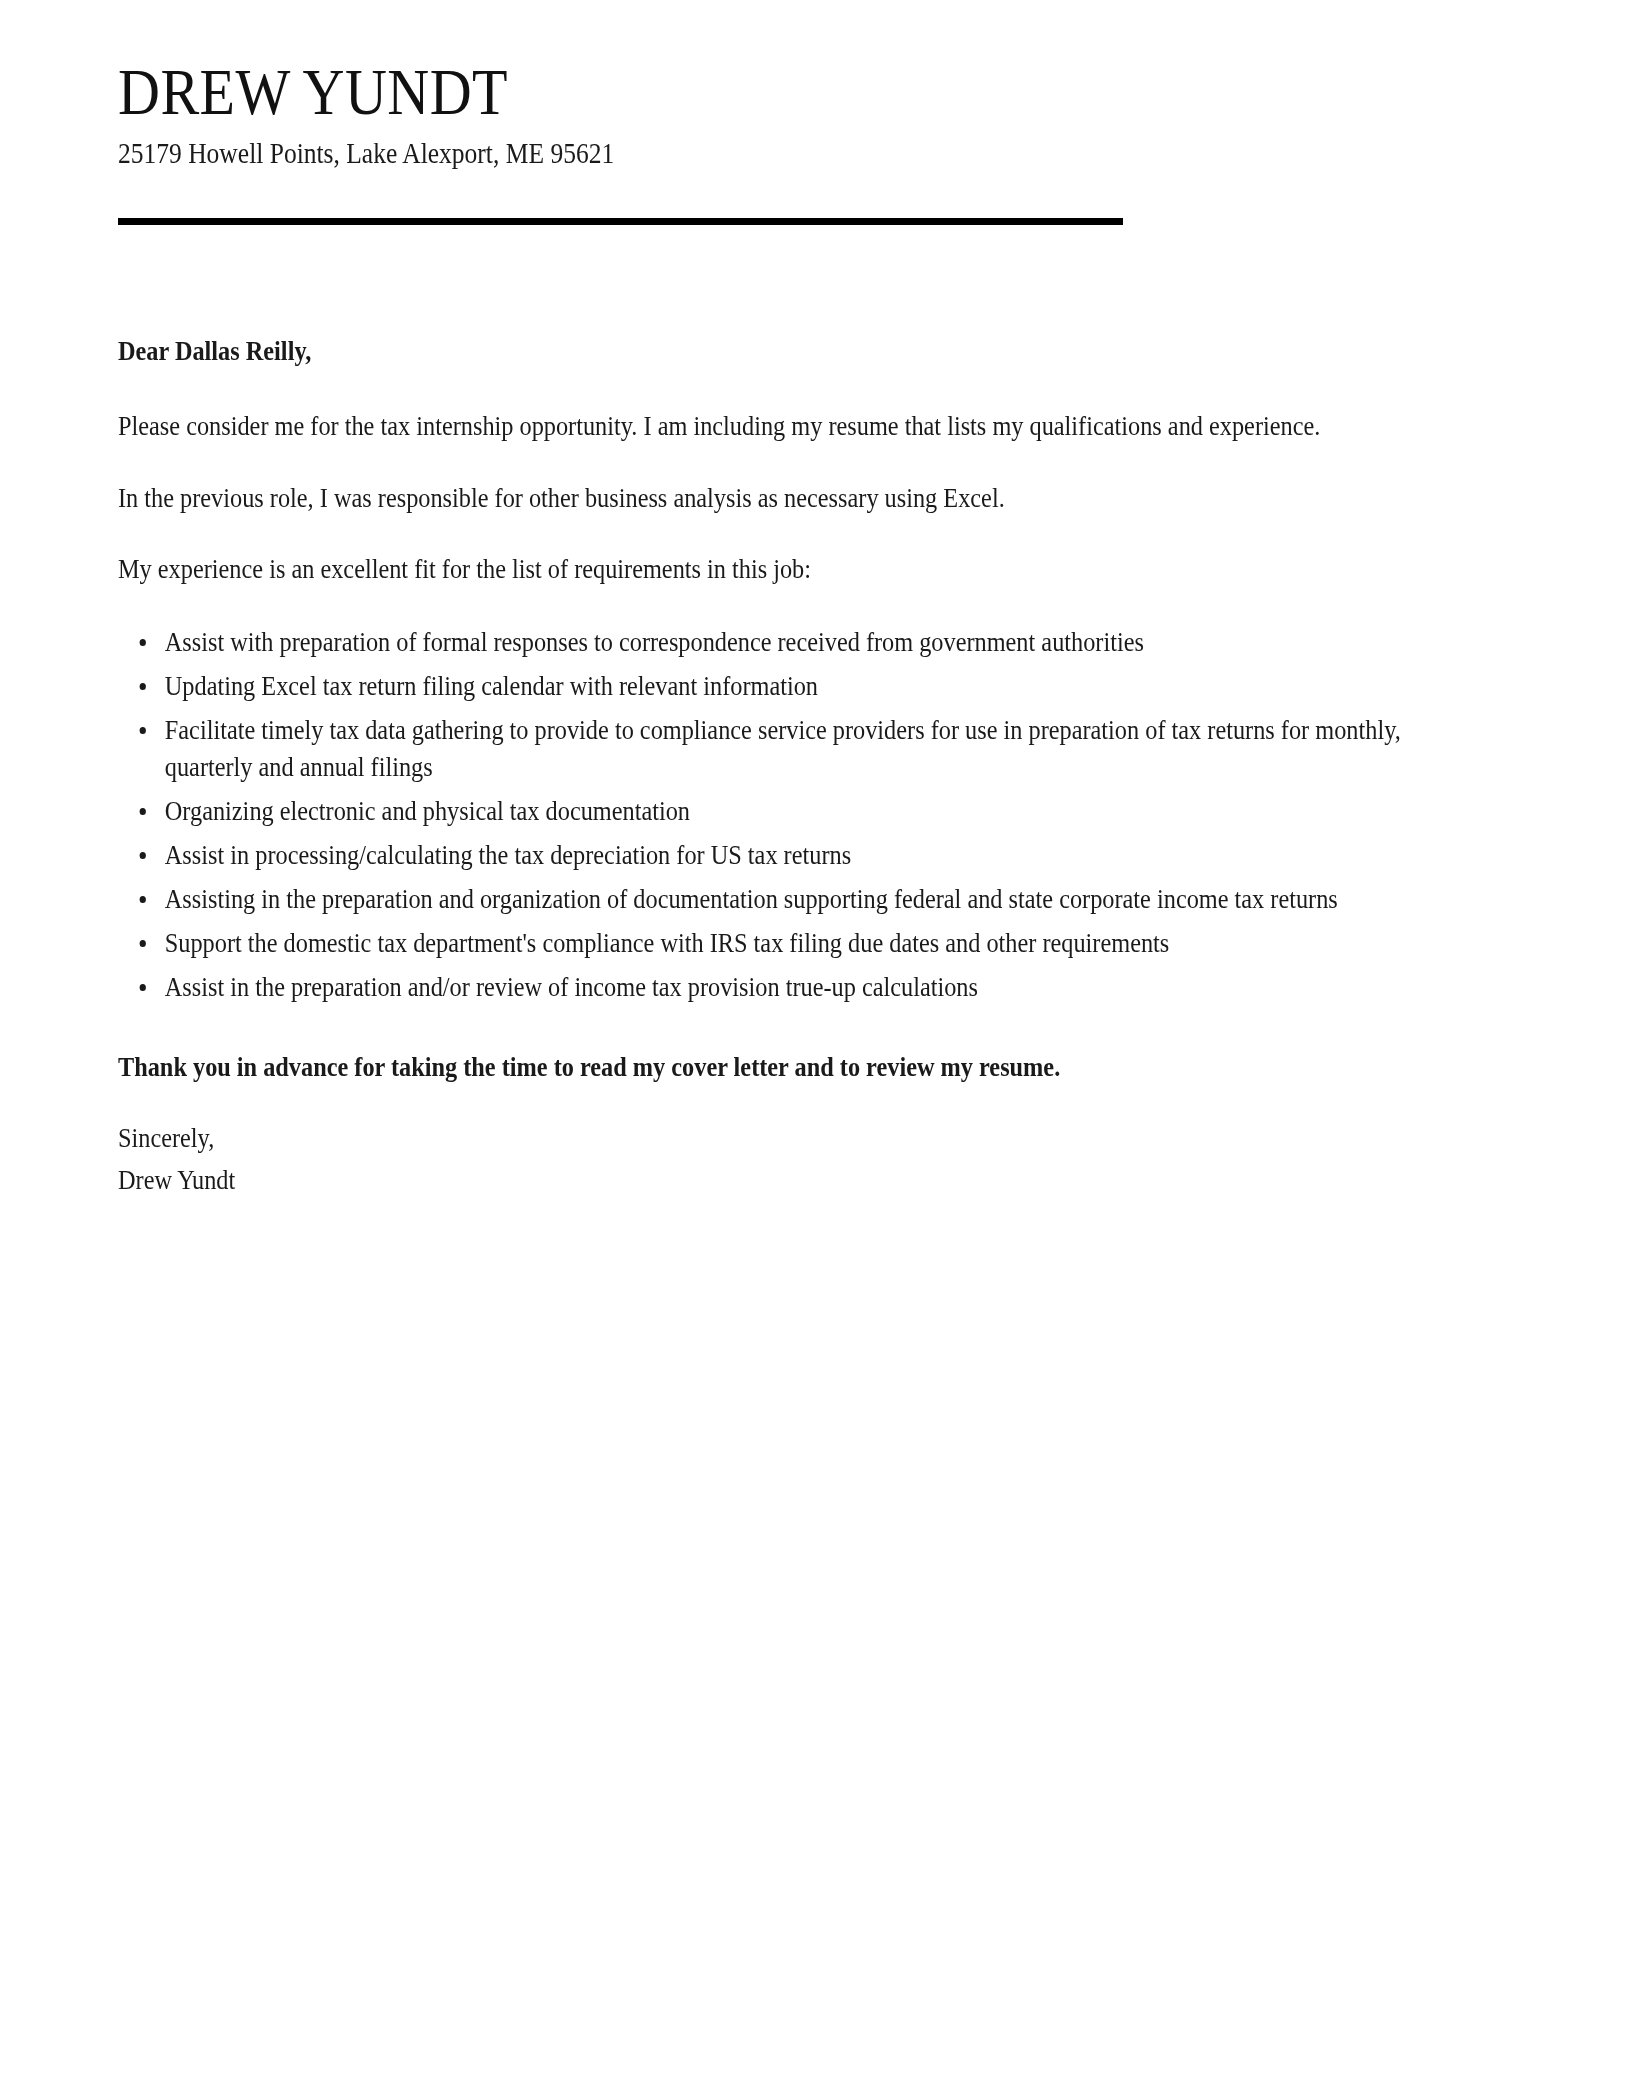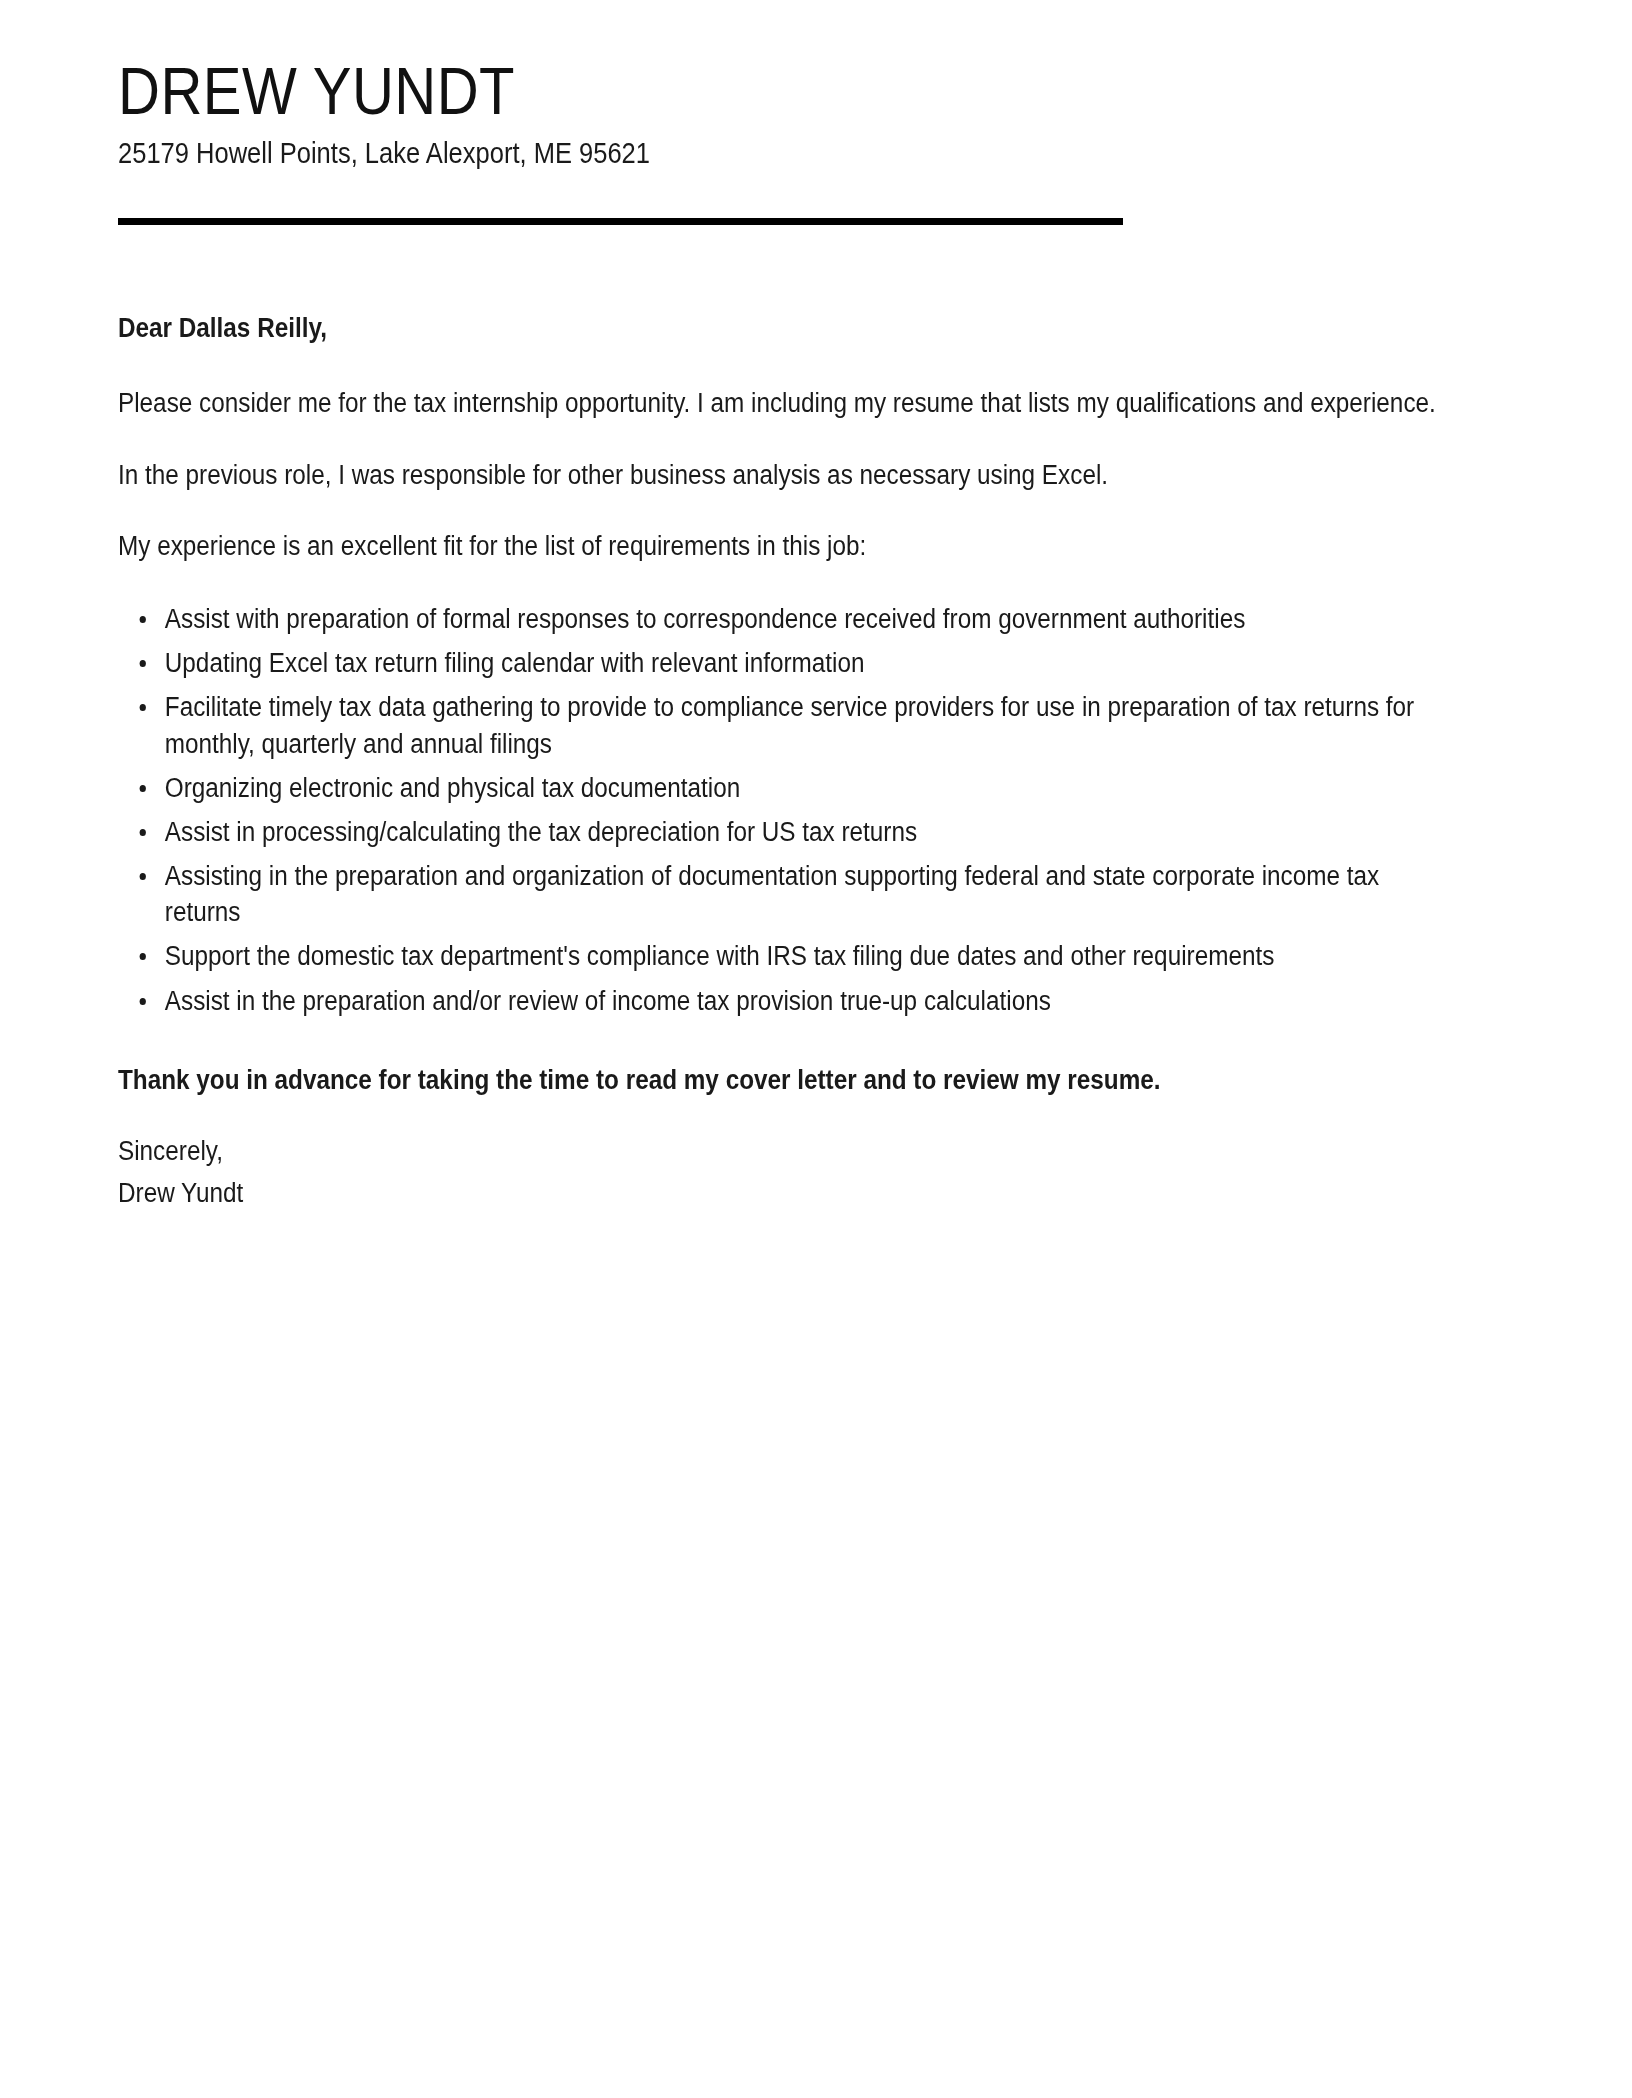--- a/index.html
+++ b/index.html
@@ -15,20 +15,21 @@
     -webkit-font-smoothing: antialiased;
   }
   .page {
     position: relative;
     width: 1632px;
     height: 1708px;
     background: #ffffff;
     box-sizing: border-box;
     padding: 0;
     overflow: hidden;
+    font-family: Liberation Serif, serif;
   }
   .content {
     position: absolute;
     left: 118px;
     top: 58px;
     width: 1400px;
   }
   
   .name {
     font-size: 66px;
@@ -53,21 +54,21 @@
   }
   .rule {
     margin-top: 46px;
     margin-left: 0;
     width: 1005px;
     height: 7px;
     background: #000000;
   }
   
   .body-block {
-    margin-top: 86px;
+    margin-top: 109px;
     width: 1400px;
   }
   .para {
     font-size: 27px;
     line-height: 1.32;
     margin: 0 0 36px 0;
     color: #1a1a1a;
     transform: scaleX(0.9);
     transform-origin: left top;
     width: 111.2%;

